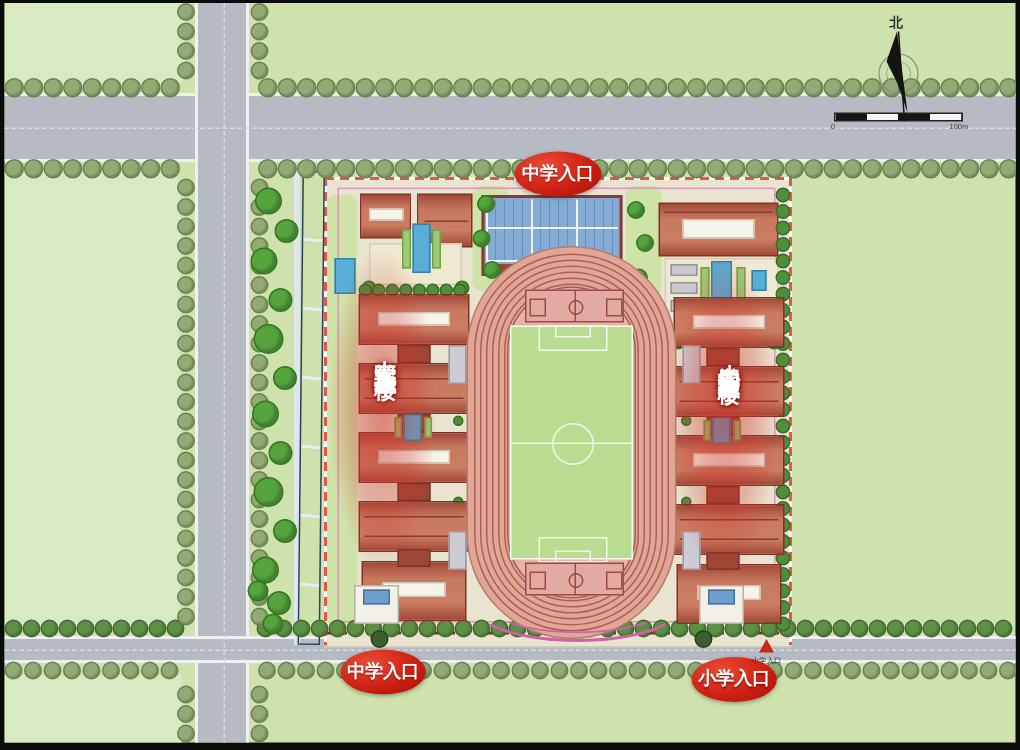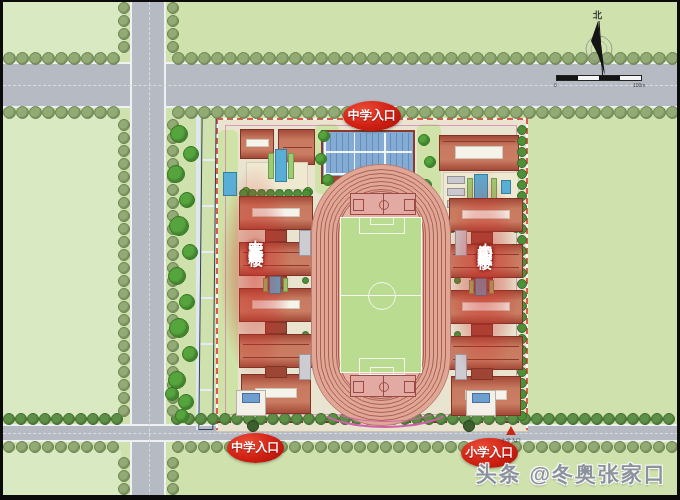--- a/index.html
+++ b/index.html
@@ -603,14 +603,13 @@
       <div class="bkey" style="left:2px;top:5px;width:9px;height:10px;"></div>
       <div class="bkey" style="left:53px;top:5px;width:9px;height:10px;"></div>
       <div class="bcirc" style="left:28px;top:6px;width:8px;height:8px;"></div>
     </div>
     <div class="bcourt" style="left: 347px; top: 373px; width: 66px; height: 22px;">
       <div class="bline" style="left:32px;top:0;width:1px;height:20px;"></div>
       <div class="bkey" style="left:2px;top:5px;width:9px;height:10px;"></div>
       <div class="bkey" style="left:53px;top:5px;width:9px;height:10px;"></div>
       <div class="bcirc" style="left:28px;top:6px;width:8px;height:8px;"></div>
     </div>
-    <div id="watermark">头条 @冬奥张家口</div>
   </div>
 
 </body></html>

